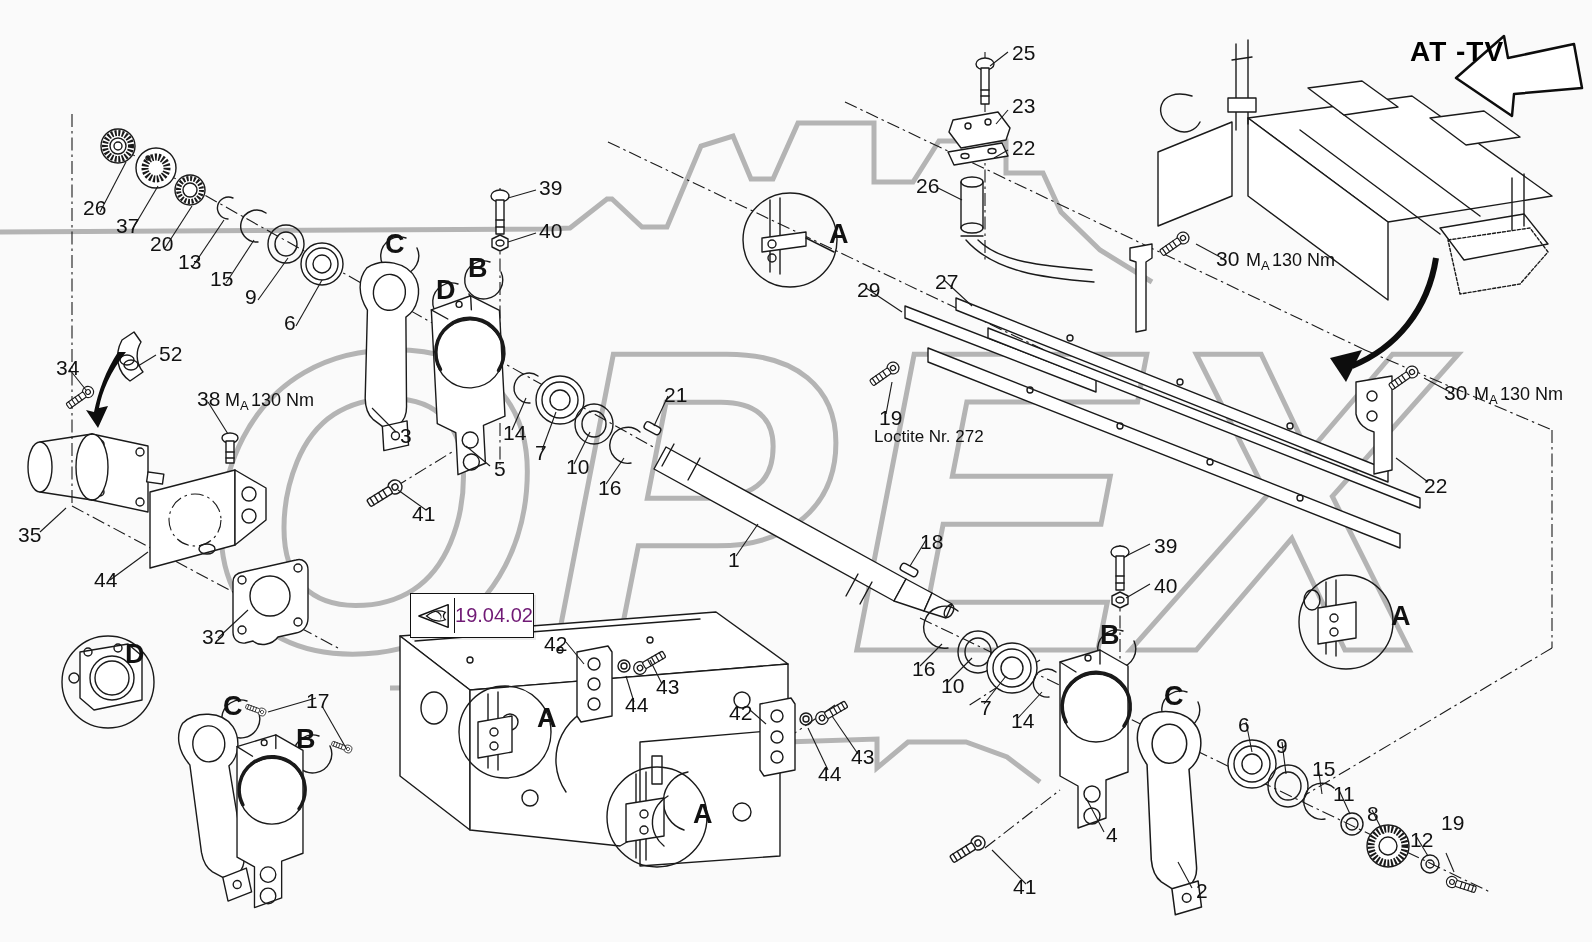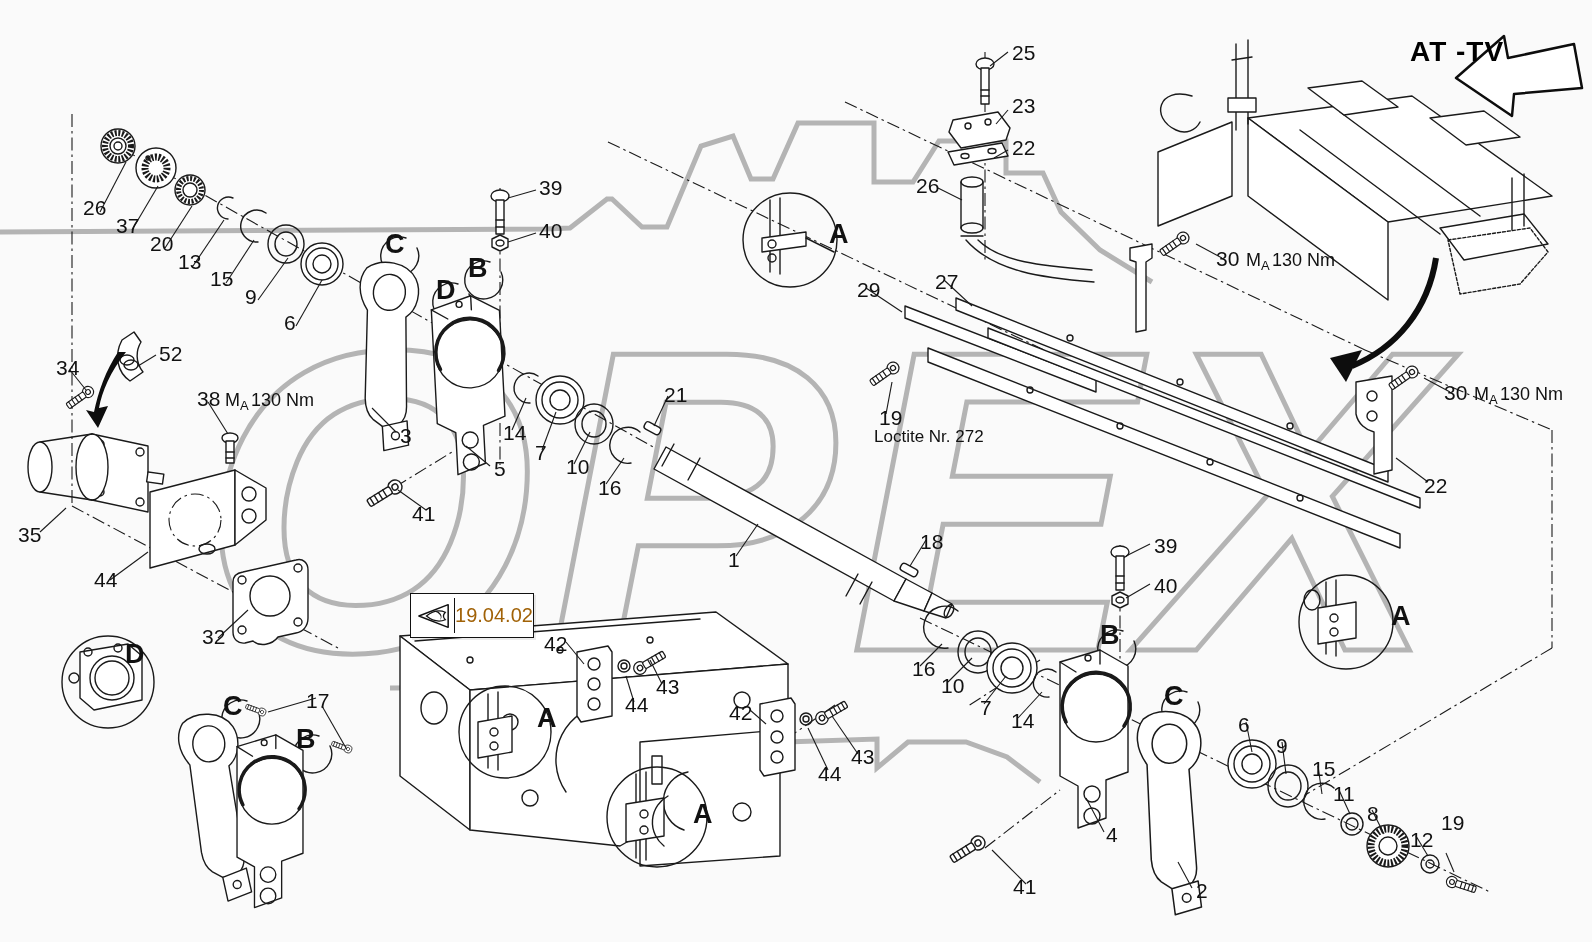--- a/index.html
+++ b/index.html
@@ -16,21 +16,21 @@
   .blk{fill:#0d0d0d;stroke:none;}
   .teeth{stroke:#1a1a1a;fill:none;stroke-dasharray:2 1.6;}
   #labels{position:absolute;left:0;top:0;width:100%;height:100%;}
   .lbl{position:absolute;font-size:21px;color:#111;line-height:1;white-space:nowrap;}
   .lbl.b{font-weight:bold;font-size:27px;}
   #title{position:absolute;font-weight:bold;font-size:28px;color:#000;letter-spacing:1px;}
   #stamp{position:absolute;left:410px;top:593px;width:122px;height:43px;border:1.6px solid #111;
          background:#fff;display:flex;align-items:center;box-shadow:2px 2px 0 rgba(0,0,0,0.08);}
   #stamp .ic{width:40px;height:35px;border-right:1.6px solid #111;margin-left:3px;display:flex;
          align-items:center;justify-content:center;}
-  #stamp .dt{flex:1;text-align:center;font-size:20px;color:#a16207;}
+  #stamp .dt{flex:1;text-align:center;font-size:20px;color:#701a75;}
 </style>
 </head>
 <body>
 
 <div id="stage">
 
 <svg id="art" width="1592" height="942" viewBox="0 0 1592 942">
 
   <g>
     <text x="200" y="650" font-size="430" font-style="italic" font-weight="bold" font-family="Liberation Sans, sans-serif" letter-spacing="14" class="wm">OPEX</text>

